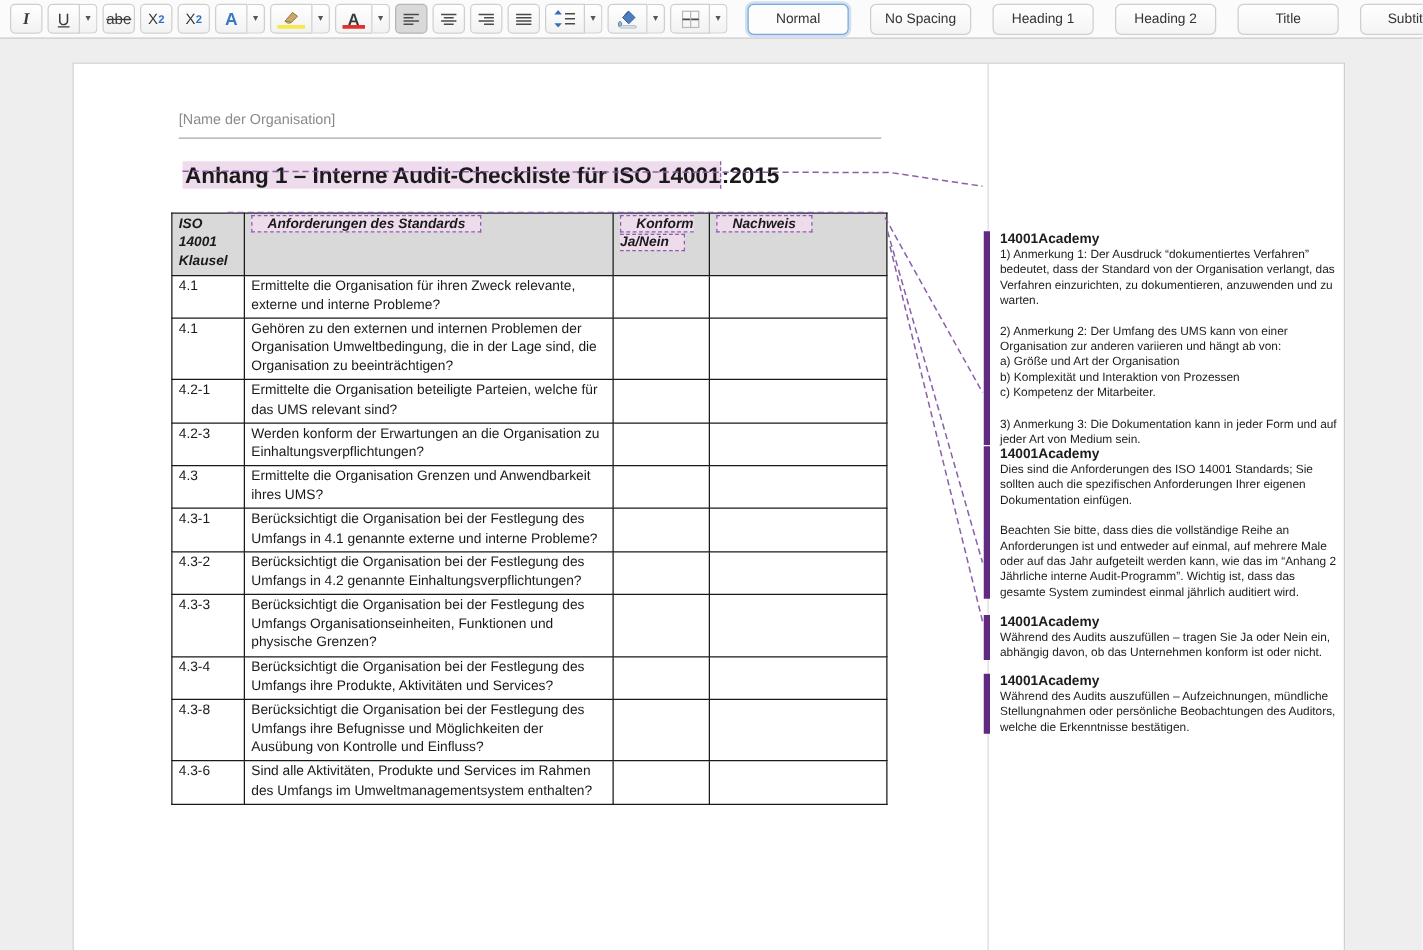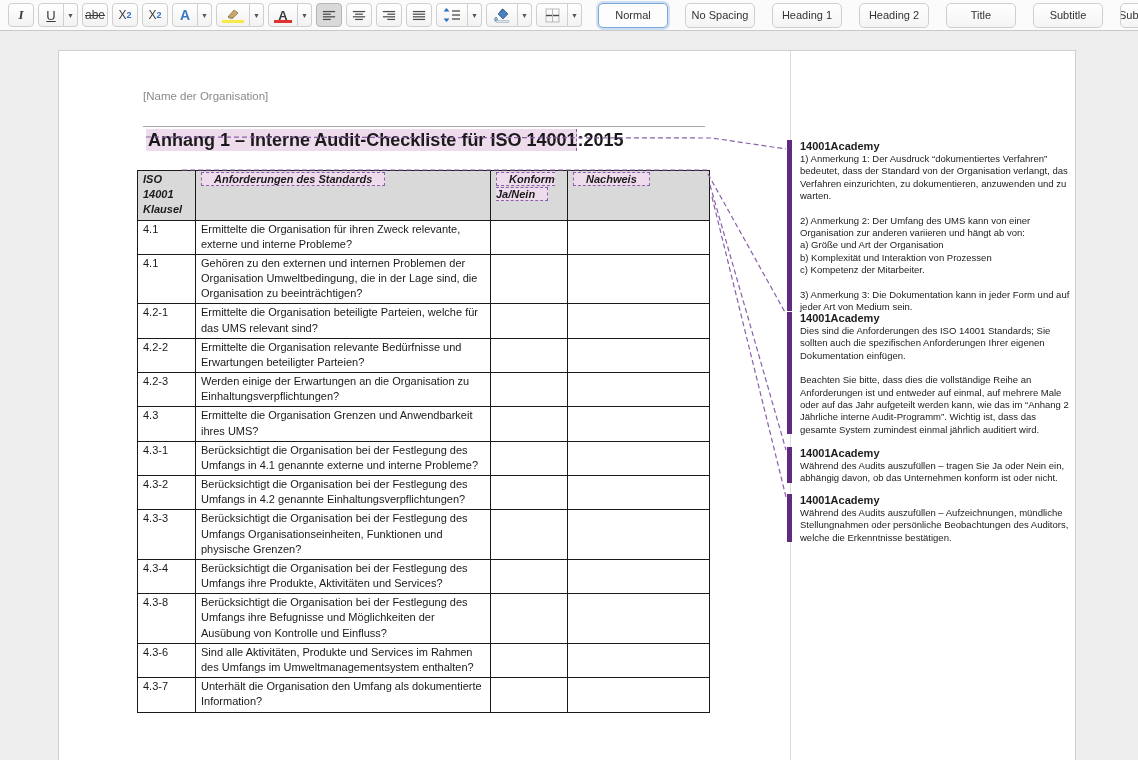--- a/index.html
+++ b/index.html
@@ -39,21 +39,21 @@
   .it { font-family:"Liberation Serif", serif; font-style:italic; font-weight:bold; }
   .ul { text-decoration:underline; }
   .strike { text-decoration:line-through; font-size:12px; }
   .subsup { font-size:12px; }
   .subsup .mk { color:#2e6fc0; font-size:9px; font-weight:bold; }
   .fx-a { color:#3b78c3; font-weight:bold; font-size:14px; }
   .colorbar { position:absolute; left:5px; right:5px; bottom:3px; height:3px; }
   .yellow { background:#f7e94a; }
   .red { background:#e03131; }
   .style-btn {
-    height:25px; width:70px; margin-right:17px;
+    height:25px; width:81px; margin-right:17px;
     border:1px solid #cfcfcf; border-radius:5px;
     background:linear-gradient(#ffffff,#f4f4f4);
     display:flex; align-items:center; justify-content:center;
     font-size:11px; color:#333; white-space:nowrap; overflow:hidden;
   }
   .style-btn.active {
     border:1px solid #7da7d8;
     box-shadow:0 0 0 2px #cfe0f2;
     background:#fdfdfd;
   }
@@ -62,21 +62,21 @@
     position:absolute; left:58px; top:50px; width:1018px; height:760px;
     background:#ffffff; border:1px solid #cfcfcf;
   }
   .margin-divider {
     position:absolute; left:790px; top:51px; bottom:0; width:1px;
     background:#dcdcdc;
   }
   .org-line {
     position:absolute; left:143px; top:90px; width:562px;
     font-size:11.5px; color:#8a8a8a;
-    border-bottom:1px solid #a8a8a8; padding-bottom:24px;
+    border-bottom:1px solid #a8a8a8; padding-bottom:8px;
   }
   .doc-title { position:absolute; left:146px; top:130px; font-size:18px; font-weight:bold; white-space:nowrap; }
   .doc-title .hl-title {
     background:#eedcec;
     border-right:1px dashed #8a5fab;
     padding:1px 0 1px 2px;
   }
   
   .audit-table {
     position:absolute; left:137px; top:170px;
@@ -89,21 +89,21 @@
   }
   .audit-table thead th { background:#d9d9d9; font-weight:bold;font-style:italic; }
   .pre { white-space:pre-line; }
   .hl {
     background:#eedcec;
     border:1px dashed #8a5fab;
     padding:0 12px;
   }
   
   .comment {
-    position:absolute; left:800px; width:272px; color:#1c1c1c;
+    position:absolute; left:800px; width:272px; color:#1c1c1c;margin-top:45px;
   }
   .comment::before {
     content:""; position:absolute; left:-13px; top:0; bottom:2px; width:5px;
     background:#5f2a80;
   }
   .comment .author { font-size:11px; font-weight:bold; margin-bottom:1px; }
   .comment .body { font-size:9.5px; line-height:1.3; white-space:pre-line; }
   .comment-0 { top:140px; }
   .comment-1 { top:312px; }
   .comment-2 { top:447px; }
@@ -318,30 +318,24 @@
     <td>&nbsp;</td>
   </tr>
 
   <tr>
     <td>4.2-1</td>
     <td>Ermittelte die Organisation beteiligte Parteien, welche für das UMS relevant sind?</td>
     <td>&nbsp;</td>
     <td>&nbsp;</td>
   </tr>
 
-  <tr>
-    <td>4.2-2</td>
-    <td>Ermittelte die Organisation relevante Bedürfnisse und Erwartungen beteiligter Parteien?</td>
-    <td>&nbsp;</td>
-    <td>&nbsp;</td>
-  </tr>
 
   <tr>
     <td>4.2-3</td>
-    <td>Werden einige der Erwartungen an die Organisation zu Einhaltungsverpflichtungen?</td>
+    <td>Werden konform der Erwartungen an die Organisation zu Einhaltungsverpflichtungen?</td>
     <td>&nbsp;</td>
     <td>&nbsp;</td>
   </tr>
 
   <tr>
     <td>4.3</td>
     <td>Ermittelte die Organisation Grenzen und Anwendbarkeit ihres UMS?</td>
     <td>&nbsp;</td>
     <td>&nbsp;</td>
   </tr>
@@ -381,26 +375,20 @@
     <td>&nbsp;</td>
   </tr>
 
   <tr>
     <td>4.3-6</td>
     <td>Sind alle Aktivitäten, Produkte und Services im Rahmen des Umfangs im Umweltmanagementsystem enthalten?</td>
     <td>&nbsp;</td>
     <td>&nbsp;</td>
   </tr>
 
-  <tr>
-    <td>4.3-7</td>
-    <td>Unterhält die Organisation den Umfang als dokumentierte Information?</td>
-    <td>&nbsp;</td>
-    <td>&nbsp;</td>
-  </tr>
 </tbody>
 </table>
 
 <div id="comments-box">
   <div class="comment comment-0">
     <div class="author">14001Academy</div>
     <div class="body">1) Anmerkung 1: Der Ausdruck “dokumentiertes Verfahren” bedeutet, dass der Standard von der Organisation verlangt, das Verfahren einzurichten, zu dokumentieren, anzuwenden und zu warten.
 
 2) Anmerkung 2: Der Umfang des UMS kann von einer Organisation zur anderen variieren und hängt ab von:
 a) Größe und Art der Organisation

